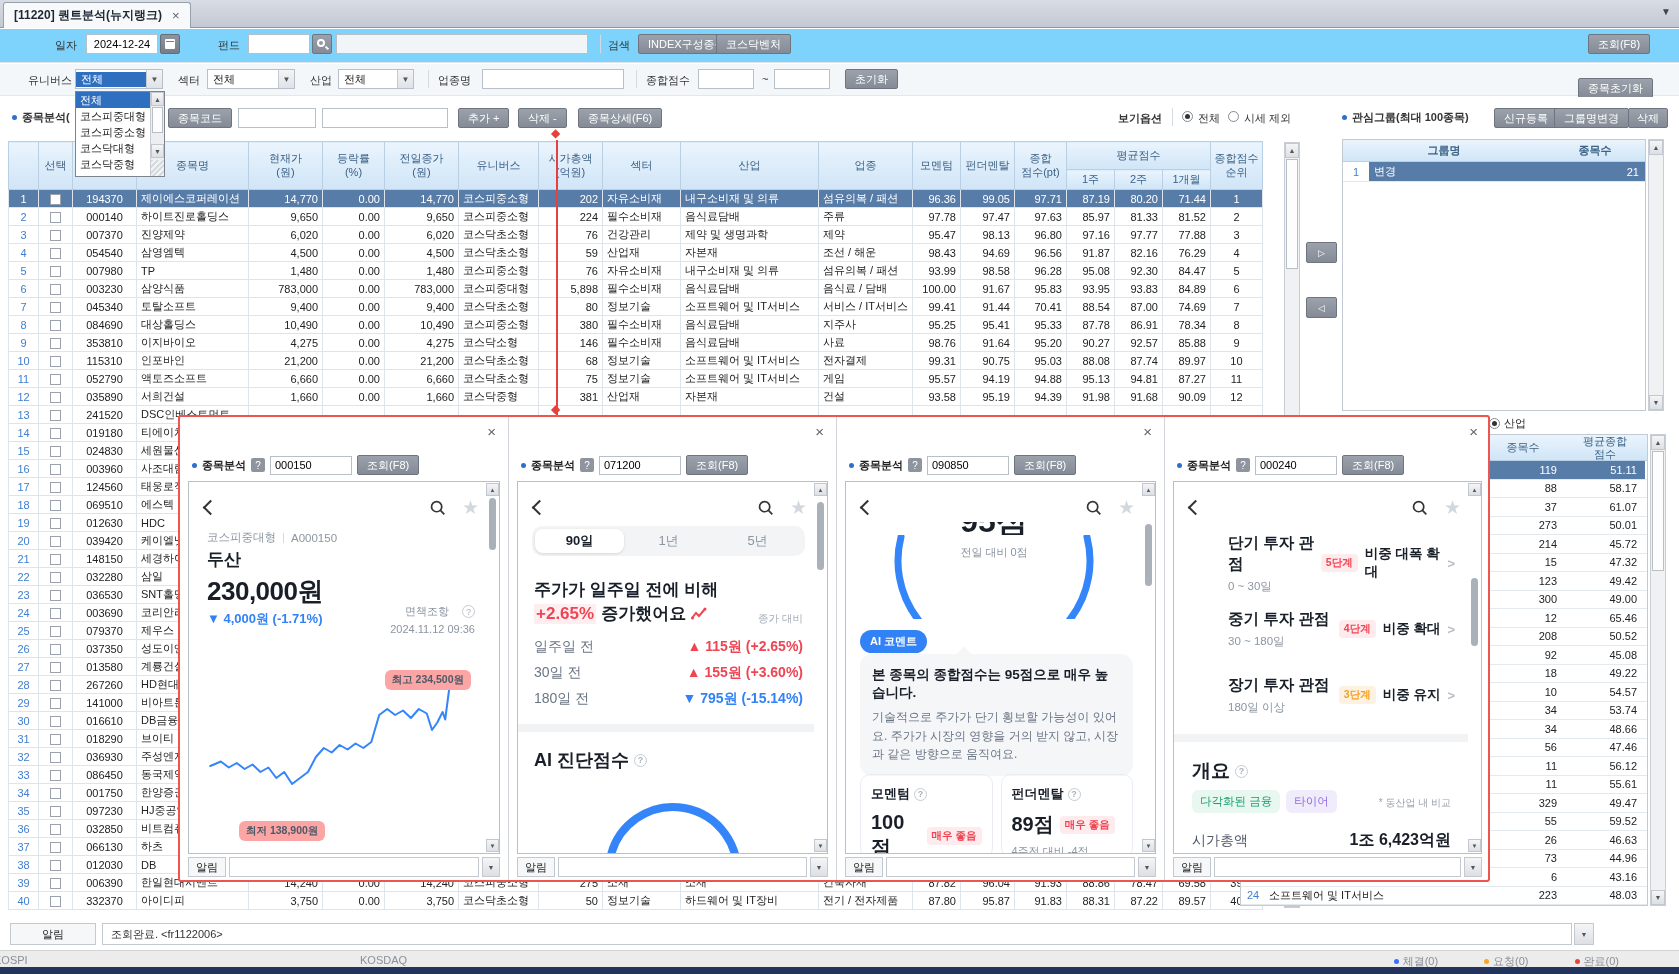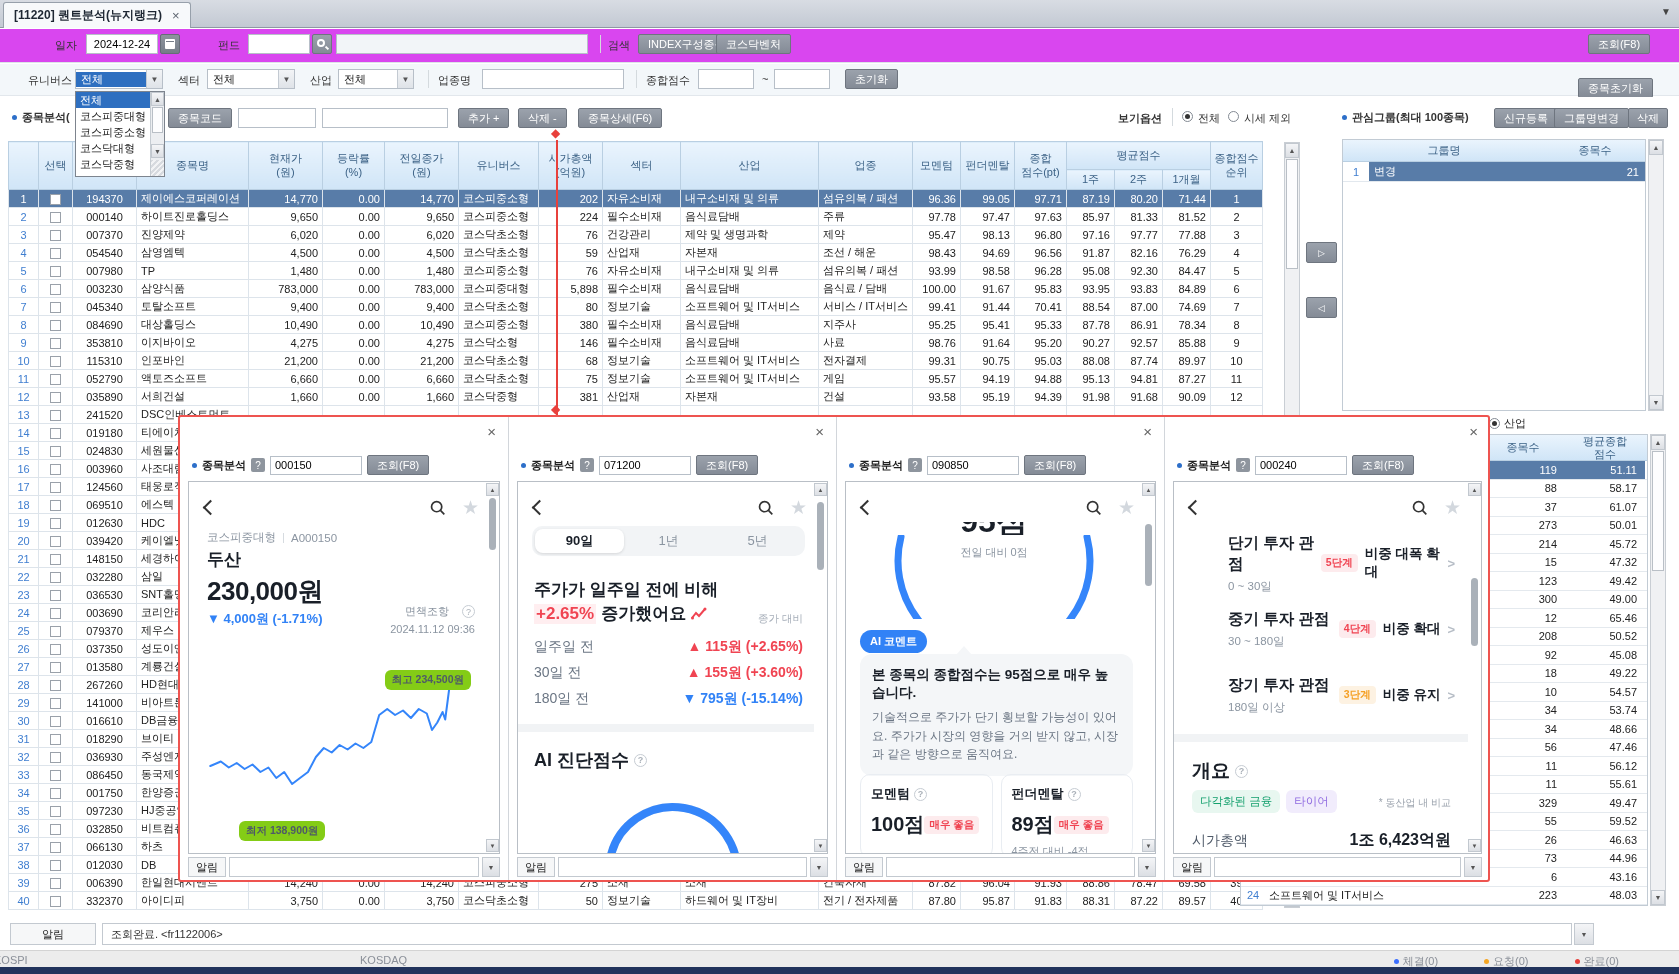--- a/index.html
+++ b/index.html
@@ -10,21 +10,21 @@
   
   #titlebar { position:absolute; left:0; top:0; width:1679px; height:28px;
               background:linear-gradient(#d8dce3,#c3c9d3); border-bottom:1px solid #8f97a3; }
   #wintab { position:absolute; left:3px; top:2px; height:26px; padding:0 10px; background:#f7f9fb;
             border:1px solid #97a0ab; border-bottom:none; border-radius:3px 3px 0 0;
             display:flex; align-items:center; gap:10px; font-weight:bold; font-size:12px; color:#1e2733; }
   #wintab .tab-x { color:#5d6570; font-weight:normal; font-size:13px; cursor:pointer; }
   #win-caret { position:absolute; right:8px; top:6px; color:#444; font-size:10px; }
 
   
-  #filter1 { position:absolute; left:0; top:29px; width:1679px; height:34px; background:#d946ef; border-bottom:1px solid #dde3e9; }
+  #filter1 { position:absolute; left:0; top:29px; width:1679px; height:34px; background:#7dd3fc; border-bottom:1px solid #dde3e9; }
   #filter2 { position:absolute; left:0; top:64px; width:1679px; height:32px; background:#f3f7fa; border-bottom:1px solid #e2e7ec; }
   .flabel { position:absolute; top:9px; color:#333; }
   .fin { position:absolute; top:5px; height:20px; border:1px solid #b7bfc8; background:#fff; font-size:11px; padding:0 4px; font-family:inherit; }
   .btn { display:inline-flex; align-items:center; justify-content:center; height:20px; padding:0 9px;
          background:linear-gradient(#9ba2ac,#848b96); color:#fff; border:1px solid #6e757f; border-radius:2px;
          font-size:11px; cursor:pointer; white-space:nowrap; }
   .vsep { position:absolute; top:6px; width:1px; height:18px; background:#d4dade; }
   #cal-btn { position:absolute; left:160px; top:5px; width:20px; height:20px; background:linear-gradient(#8d949e,#767d88);
              border:1px solid #666d77; border-radius:2px; }
   #cal-btn .cal { position:absolute; left:4px; top:4px; width:10px; height:10px; background:#fff; border-radius:1px; }
@@ -79,21 +79,21 @@
   .vsb { position:absolute; width:16px; background:#f0f1f3; border:1px solid #c9ced4; }
   .vsb .sb-btn { height:15px; }
   .vsb .sb-up { position:absolute; top:0; left:0; right:0; }
   .vsb .sb-dn { position:absolute; bottom:0; left:0; right:0; }
   .vsb .thumb { position:absolute; left:1px; right:1px; background:#fdfdfe; border:1px solid #b9bfc6; }
 
   
   .transfer { position:absolute; left:1306px; width:31px; height:21px; font-size:9px; }
   #watch-table { position:absolute; left:1342px; top:139px; width:304px; height:272px; border:1px solid #c2cbd4; background:#fff; }
   #watch-table .wh { display:flex; height:22px; background:linear-gradient(#eaf4fd,#d0e5f7); color:#3c6286; border-bottom:1px solid #b9cfe2; }
-  #watch-table .wh div { display:flex; align-items:center; justify-content:center; }
+  #watch-table .wh div { display:flex; align-items:center; justify-content:center;font-weight:bold; }
   .wrow { display:flex; height:20px; border-bottom:1px solid #e2e8ee; }
   .wrow div { display:flex; align-items:center; }
   .wrow .wno { width:26px; justify-content:center; color:#3f7ed0; }
   .wrow .wname { width:176px; padding-left:5px; }
   .wrow .wcnt { width:100px; justify-content:flex-end; padding-right:6px; }
   .wrow.sel .wname, .wrow.sel .wcnt { background:#587ca8; color:#fff; }
 
   
   #ind-radios { position:absolute; left:1438px; top:416px; display:flex; gap:14px; align-items:center; }
   #ind-table { position:absolute; left:1240px; top:434px; width:408px; background:#fff; border:1px solid #c2cbd4; }
@@ -110,21 +110,21 @@
   
   #popup { position:absolute; left:178px; top:415px; width:1312px; height:467px; background:#fff;
            border:2px solid #ee5450; border-radius:3px; z-index:40; }
   .panel { position:absolute; top:0; height:463px; width:328px; }
   .panel + .panel { border-left:1px solid #d2d6db; }
   .p-close { position:absolute; right:12px; top:6px; font-size:15px; color:#666; cursor:pointer; }
   .p-query { position:absolute; left:12px; top:38px; display:flex; align-items:center; gap:5px; }
   .p-query .ql { font-weight:bold; }
   .p-query .qm { width:14px; height:14px; background:#8e959e; color:#fff; display:flex; align-items:center; justify-content:center;
                  font-size:10px; border-radius:2px; }
-  .p-query input { width:92px; height:19px; border:1px solid #b7bfc8; padding:0 4px; font-size:11px; font-family:inherit; }
+  .p-query input { width:82px; height:19px; border:1px solid #b7bfc8; padding:0 4px; font-size:11px; font-family:inherit; }
   .p-card { position:absolute; left:8px; right:8px; top:64px; bottom:26px; border:1px solid #b9bfc6; background:#fff; overflow:hidden; }
   .p-alert { position:absolute; left:8px; right:8px; bottom:3px; height:20px; display:flex; gap:3px; }
   .p-alert .al { width:38px; border:1px solid #c3c9d0; background:#f6f7f8; display:flex; align-items:center; justify-content:center; }
   .p-alert .ai { flex:1; border:1px solid #c3c9d0; background:#fff; }
   .p-alert .ad { width:18px; border:1px solid #c3c9d0; background:linear-gradient(#f4f5f7,#dcdfe4);
                  display:flex; align-items:center; justify-content:center; font-size:7px; color:#555; }
   .card-sb { position:absolute; right:0; top:0; bottom:0; width:13px; background:#fff; }
   .card-sb .sb-btn { height:13px; font-size:6px; }
   .card-sb .sb-up { position:absolute; top:1px; left:0; right:0; }
   .card-sb .sb-dn { position:absolute; bottom:1px; left:0; right:0; }
@@ -139,21 +139,21 @@
   .meta { position:absolute; left:18px; top:48px; color:#8b95a1; font-size:11.5px; display:flex; gap:7px; align-items:center; }
   .meta .msep { width:1px; height:10px; background:#d6dbe0; }
   .sname { position:absolute; left:18px; top:66px; font-size:17px; font-weight:bold; color:#191f28; }
   .sprice { position:absolute; left:18px; top:92px; font-size:26px; font-weight:bold; color:#191f28; letter-spacing:-0.5px; }
   .schange { position:absolute; left:18px; top:128px; font-size:13px; font-weight:bold; color:#3182f6; }
   .disc { position:absolute; right:24px; top:122px; font-size:11px; color:#8b95a1; display:flex; gap:13px; align-items:center; }
   .qcirc { width:13px; height:13px; border:1px solid #c6ccd3; border-radius:50%; color:#aab1b9; font-size:9px;
            display:inline-flex; align-items:center; justify-content:center; }
   .stime { position:absolute; right:24px; top:141px; font-size:11px; color:#8b95a1; }
   .chart-wrap { position:absolute; left:6px; right:16px; top:162px; bottom:2px; }
-  .cbadge { position:absolute; background:#84cc16; color:#4e5968; font-size:10.5px; font-weight:bold;
+  .cbadge { position:absolute; background:#fca5a5; color:#4e5968; font-size:10.5px; font-weight:bold;
             padding:3px 7px; border-radius:6px; white-space:nowrap; }
   .badge-high { right:12px; top:26px; }
   .badge-low { left:44px; bottom:10px; }
 
   
   .tabs { position:absolute; left:14px; right:22px; top:44px; height:30px; background:#f2f4f6; border-radius:10px; display:flex; padding:3px; }
   .tab { flex:1; display:flex; align-items:center; justify-content:center; font-size:13px; color:#8b95a1; border-radius:8px; cursor:pointer; }
   .tab.on { background:#fff; color:#191f28; font-weight:bold; box-shadow:0 1px 3px rgba(0,0,0,.12); }
   .p2-h1 { position:absolute; left:16px; top:96px; font-size:17px; font-weight:bold; color:#191f28; }
   .p2-h2 { position:absolute; left:16px; top:120px; font-size:17px; font-weight:bold; color:#191f28; display:flex; align-items:center; gap:5px; }
@@ -179,21 +179,21 @@
   .ai-pill { position:absolute; left:14px; top:148px; background:#3182f6; color:#fff; font-size:11px; font-weight:bold;
              padding:4px 10px; border-radius:12px; }
   .bubble { position:absolute; left:14px; right:22px; top:172px; background:#f4f6f8; border-radius:12px; padding:12px 12px; }
   .bubble .tail { position:absolute; top:-8px; left:96px; width:0; height:0;
                   border-left:8px solid transparent; border-right:8px solid transparent; border-bottom:9px solid #f4f6f8; }
   .bubble .cm-bold { font-size:13.5px; font-weight:bold; color:#191f28; margin-bottom:6px; }
   .bubble .cm-body { font-size:12px; color:#6b7684; line-height:1.55; }
   #p3-cards { position:absolute; left:14px; right:22px; top:292px; display:grid; grid-template-columns:1fr 1fr; gap:8px; }
   .mini { border:1px solid #e9edf2; border-radius:10px; padding:10px 10px; height:84px; }
   .mini .mt { font-size:13px; font-weight:bold; color:#191f28; display:flex; gap:4px; align-items:center; }
-  .mini .ms { margin-top:8px; display:flex; gap:0; align-items:center; }
+  .mini .ms { margin-top:8px; display:flex; gap:6px; align-items:center; }
   .mini .msc { font-size:20px; font-weight:bold; color:#191f28; }
   .mini .msub { margin-top:6px; font-size:11px; color:#8b95a1; }
   .pbadge { font-size:10.5px; font-weight:bold; padding:2px 5px; border-radius:4px; white-space:nowrap; }
   .tone-red { background:#fdebed; color:#f04452; }
   .tone-orange { background:#fdf2e2; color:#f5a024; }
 
   
   #p4-rows { position:absolute; left:18px; right:26px; top:48px;margin-left:36px; }
   .ivr { display:flex; justify-content:space-between; align-items:center; height:66px; }
   .ivr .lt .t { font-size:15.5px; font-weight:bold; color:#191f28; }

